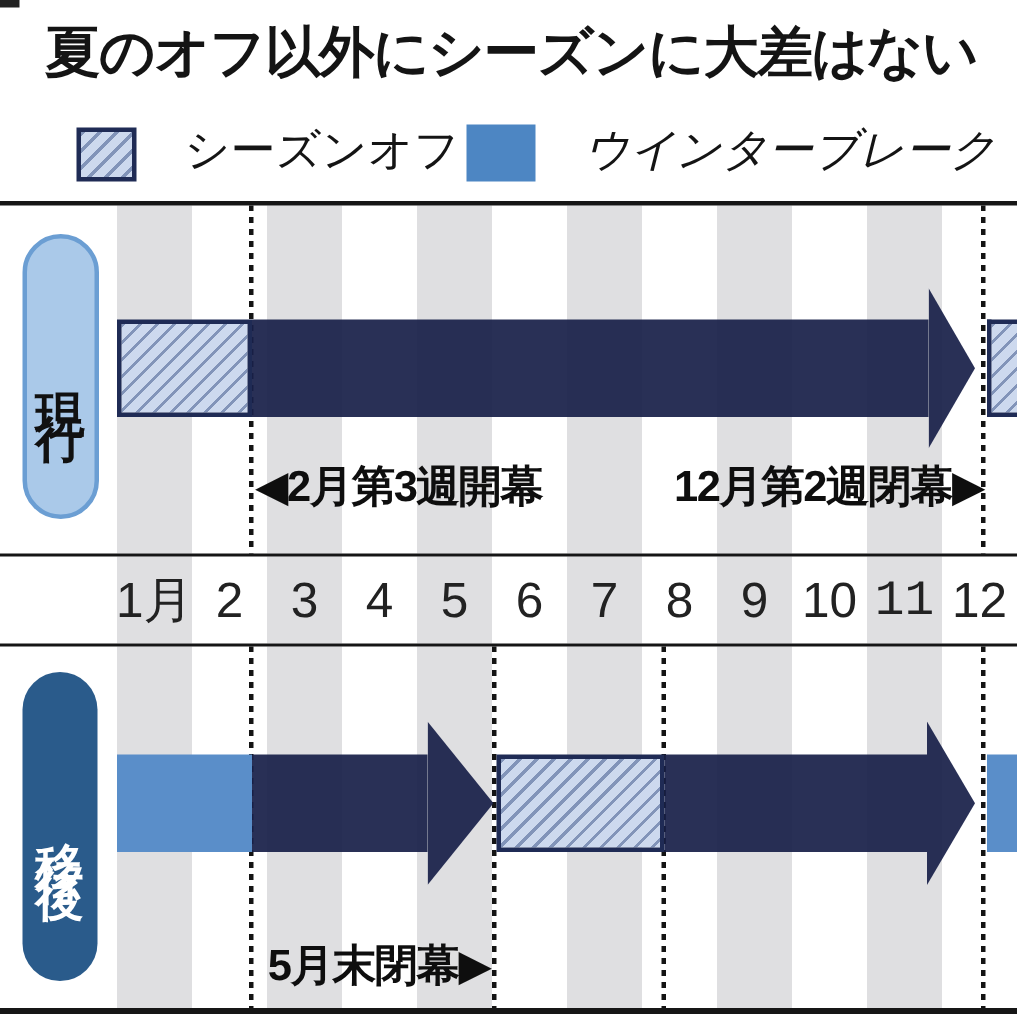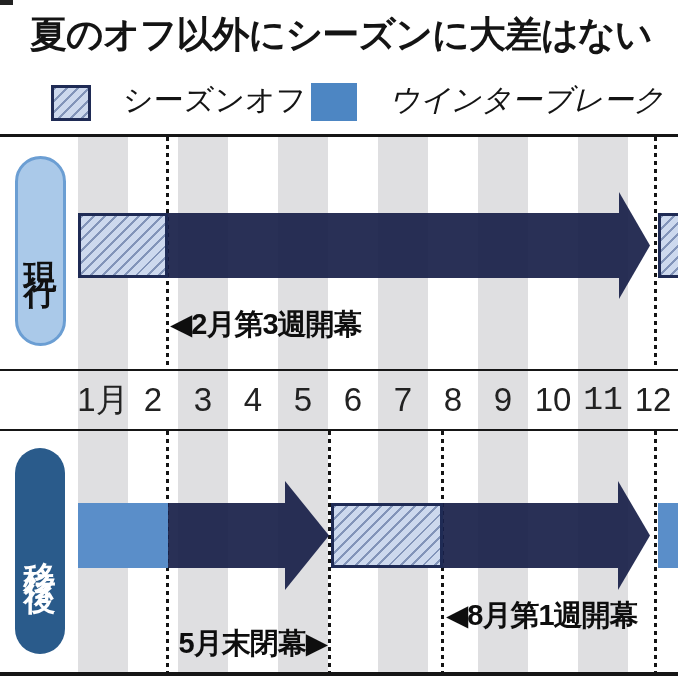--- a/index.html
+++ b/index.html
@@ -115,16 +115,16 @@
   <span class="month" style="left:278px;">5</span>
   <span class="month" style="left:328px;">6</span>
   <span class="month" style="left:378px;">7</span>
   <span class="month" style="left:428px;">8</span>
   <span class="month" style="left:478px;">9</span>
   <span class="month" style="left:528px;">10</span>
   <span class="month" style="left:578px;font-family:Liberation Mono, monospace;">11</span>
   <span class="month" style="left:628px;">12</span>
 
   <div class="note" style="left:170px;top:305px;">◀2月第3週開幕</div>
+  <div class="note" style="right:22px;top:305px;">12月第2週閉幕▶</div>
   <div class="note" style="right:351px;top:596px;margin-top:28px;">5月末閉幕▶</div>
-  <div class="note" style="left:446px;top:596px;">◀8月第1週開幕</div>
 
 </div>
 
 </body></html>

